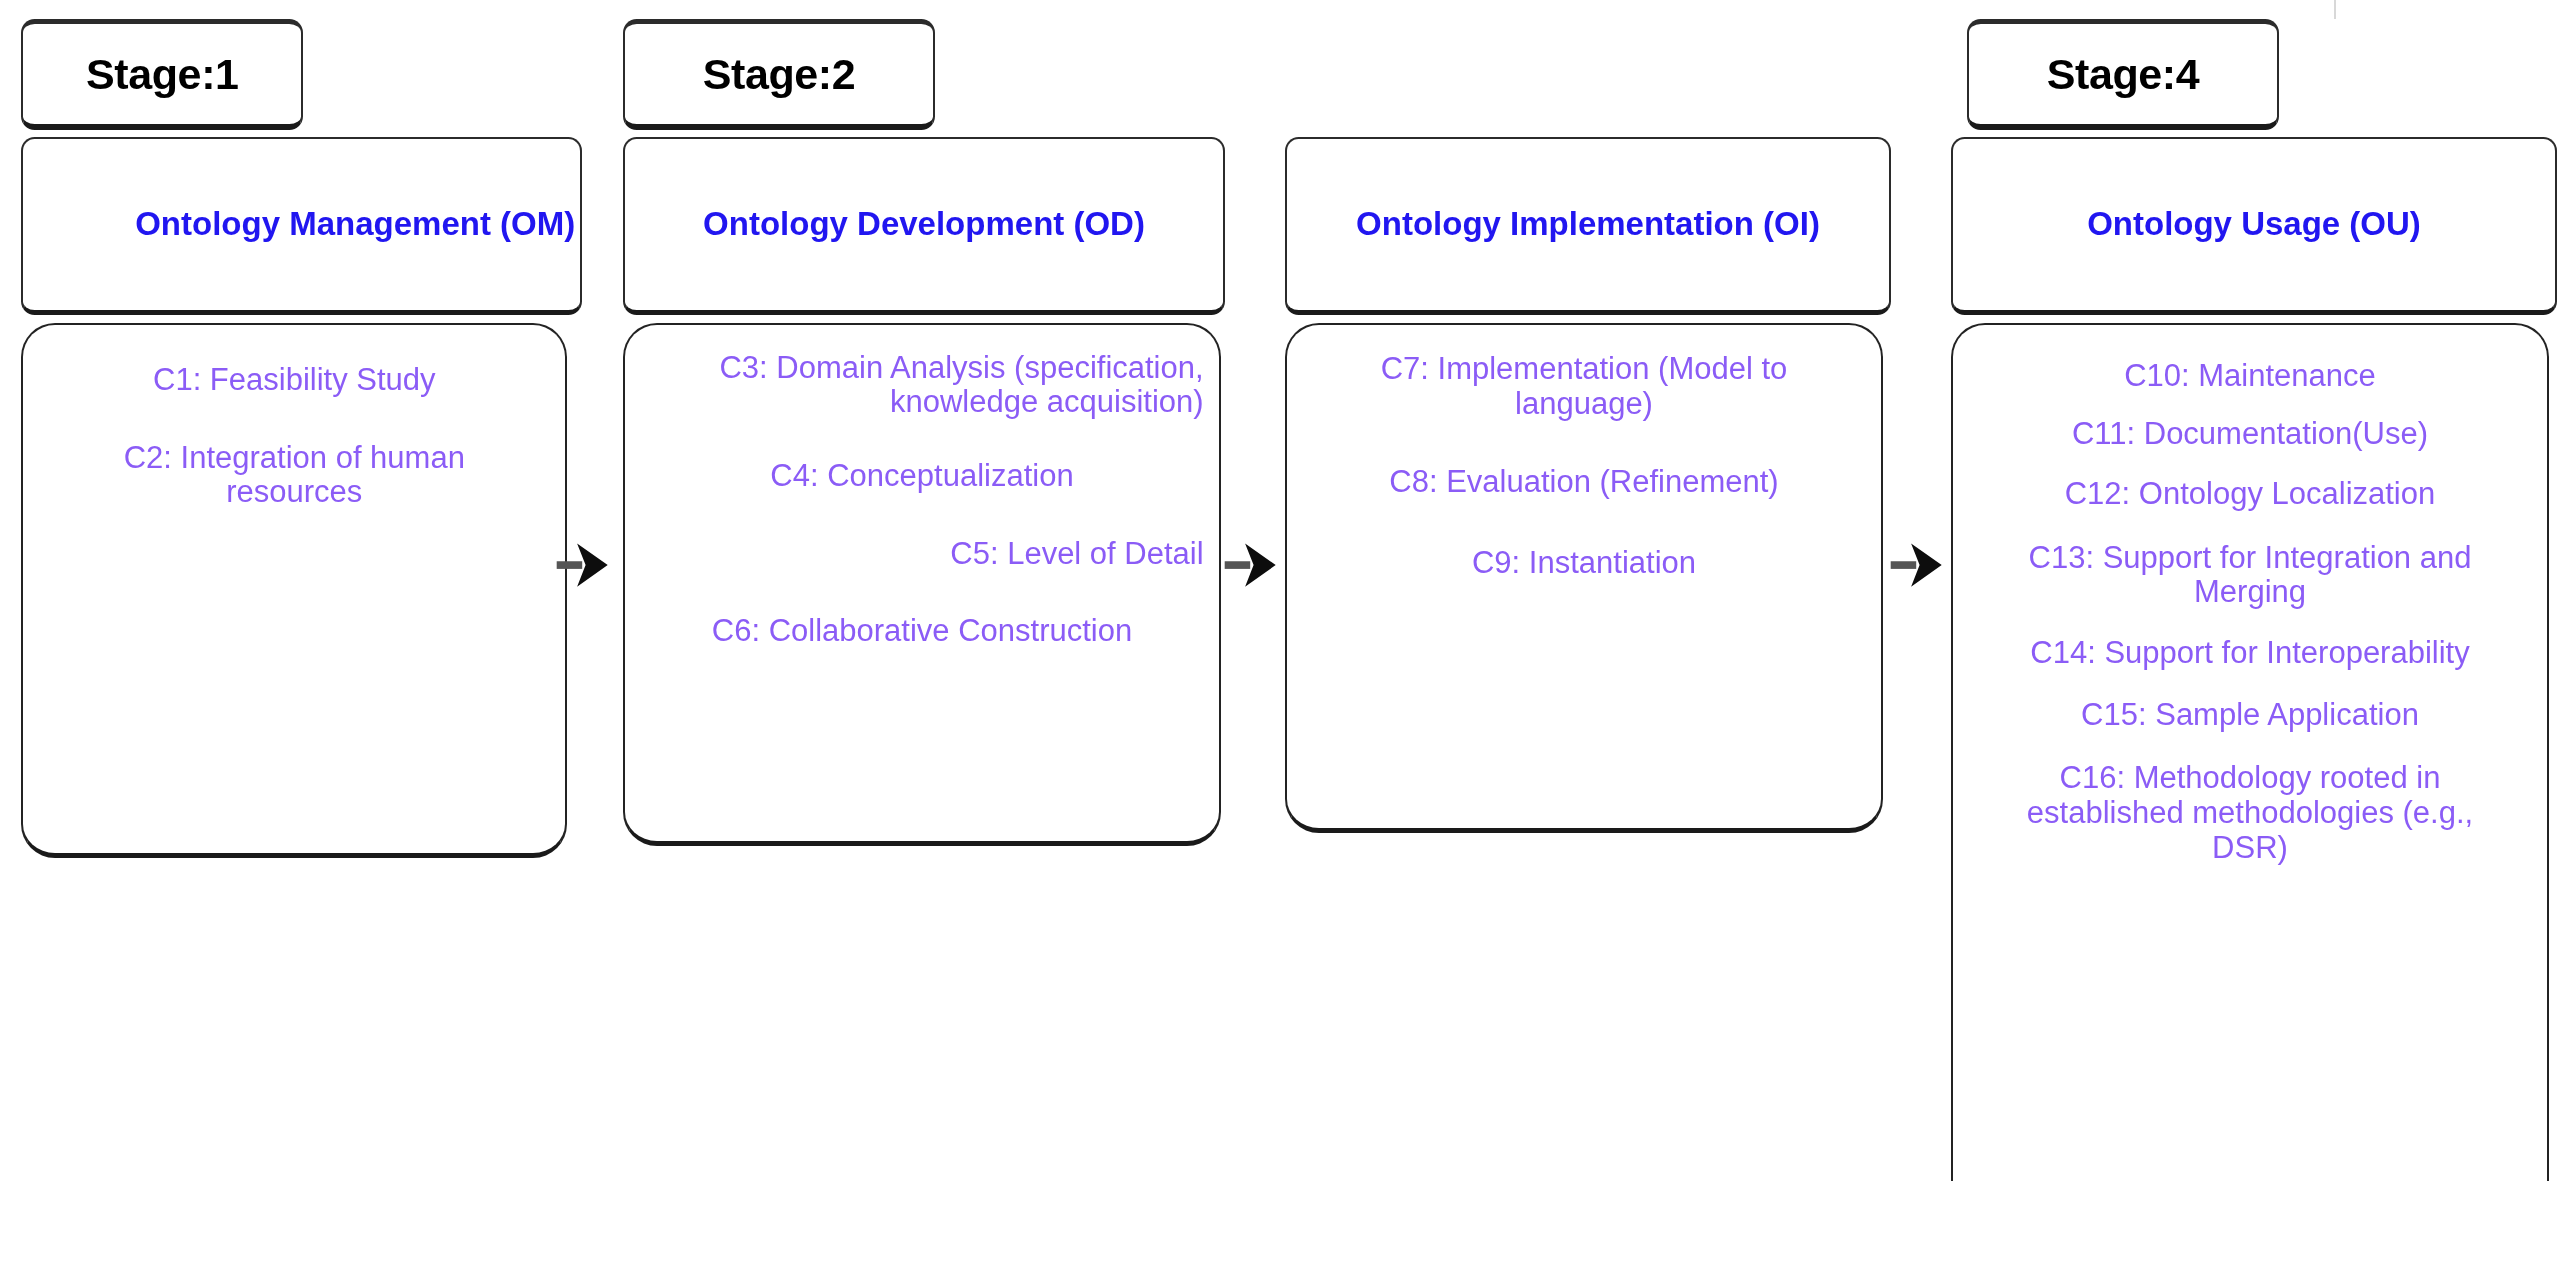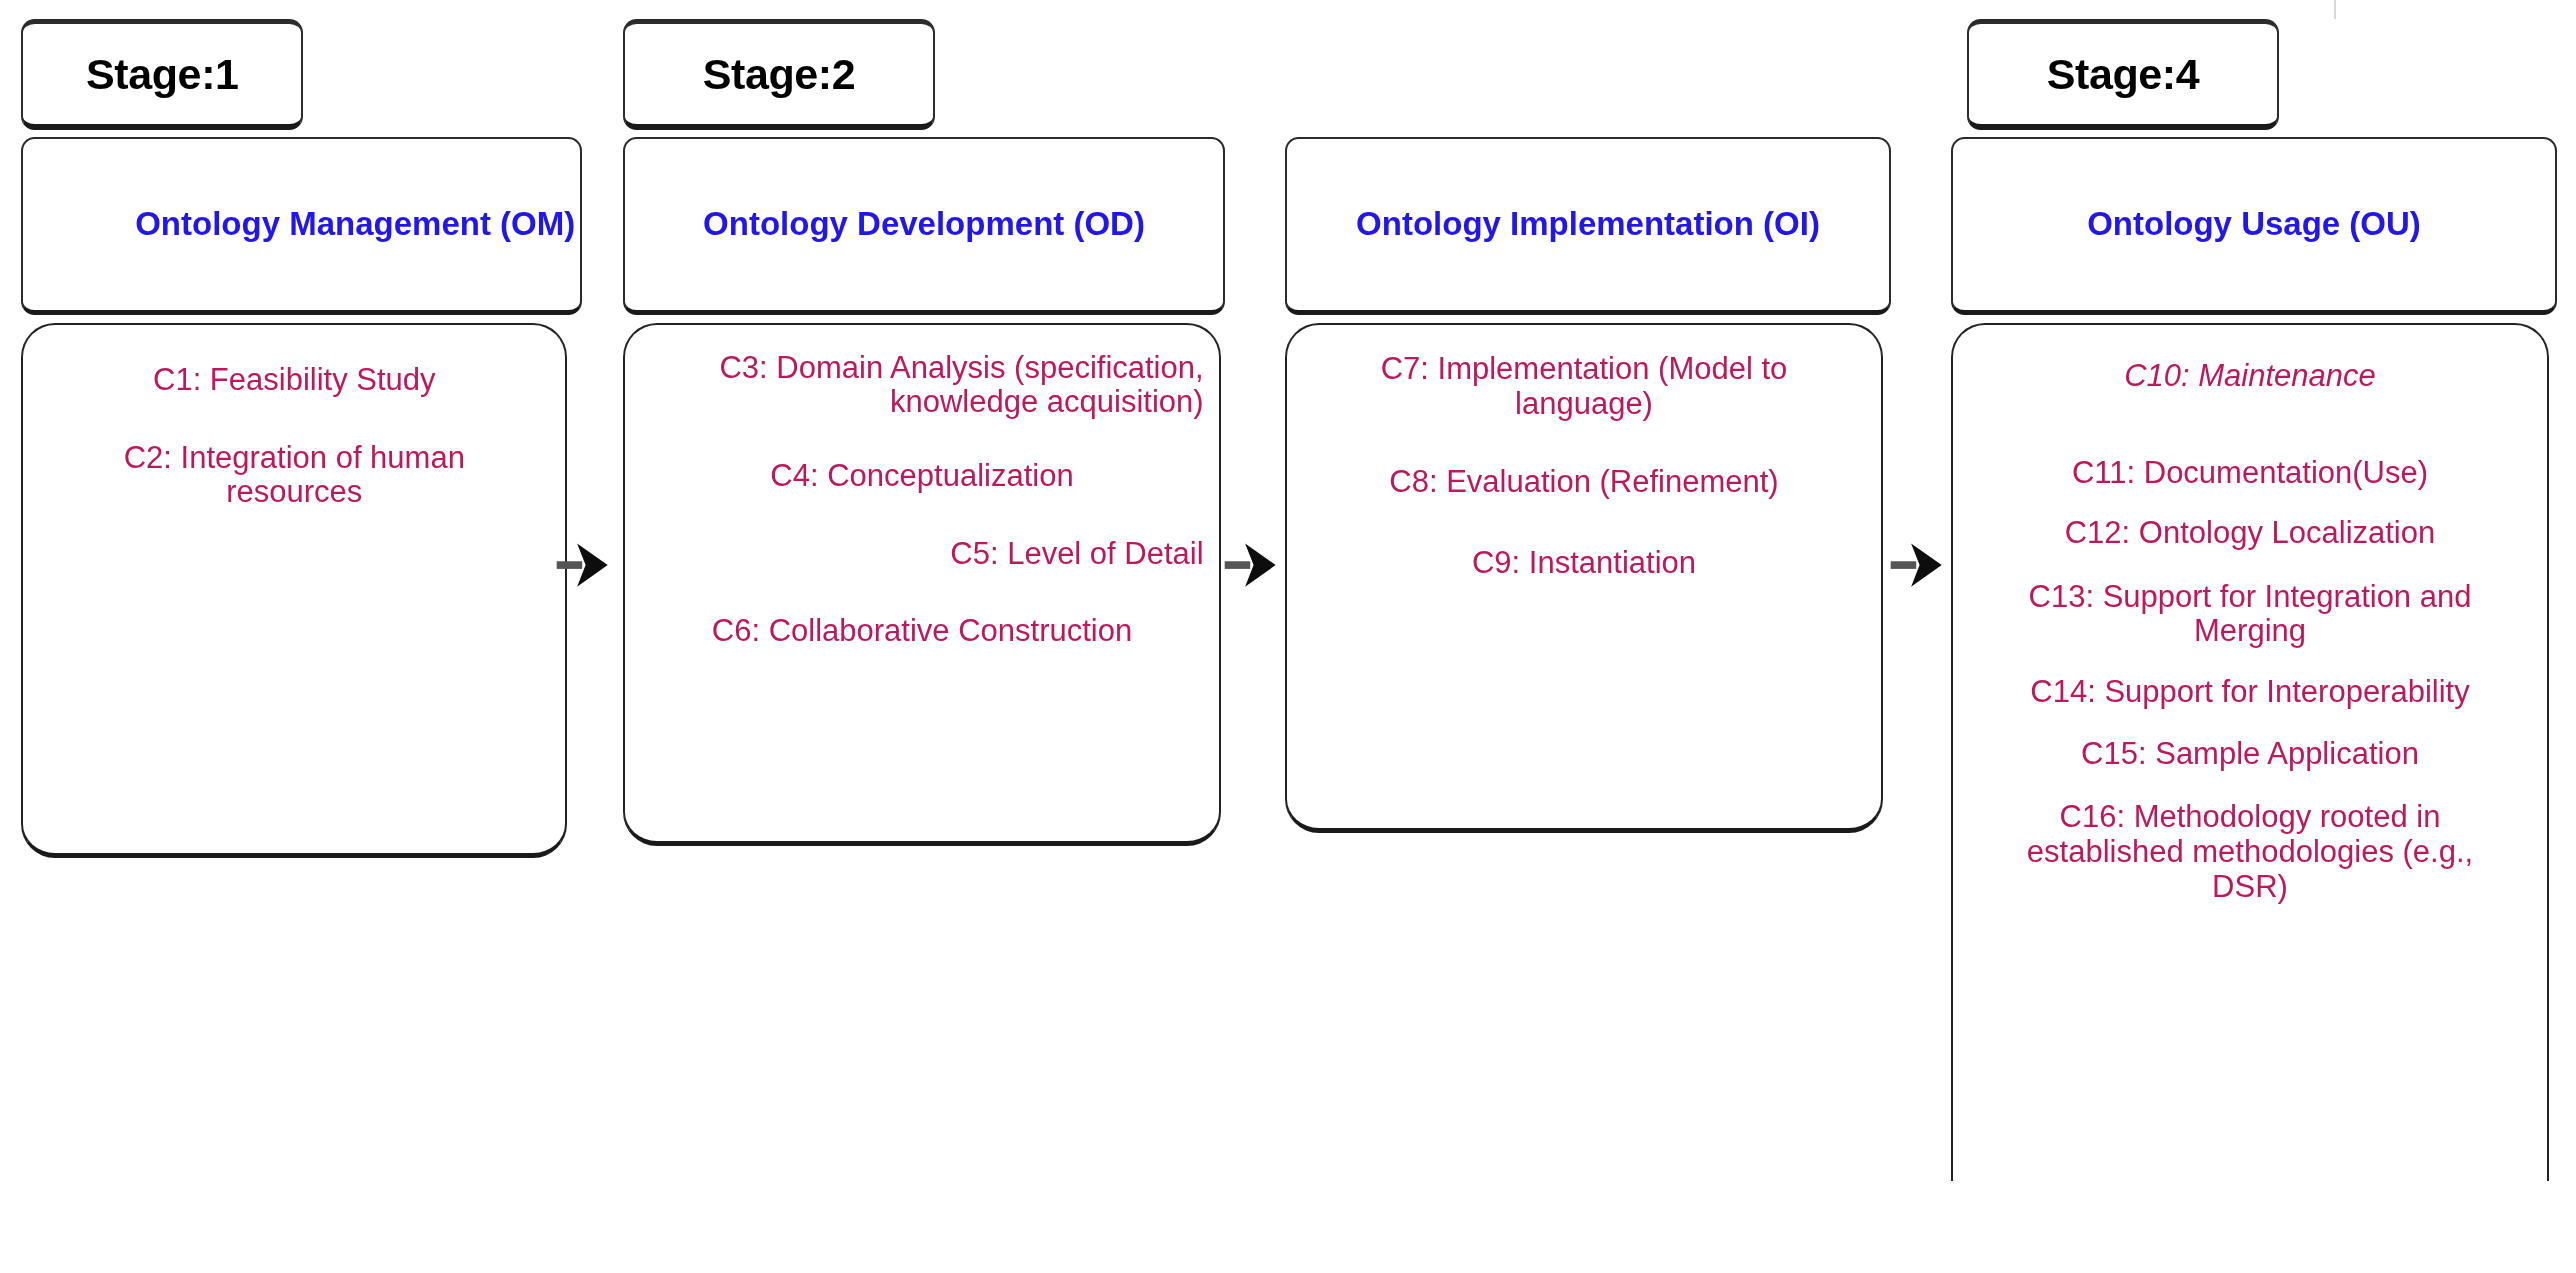--- a/index.html
+++ b/index.html
@@ -77,21 +77,21 @@
     box-sizing: border-box;
     border: 2.6px solid #232323;
     border-bottom: 5.1px solid #1a1a1a;
     border-radius: 34px;
     background: #ffffff;
     padding: 22px 15.4px 0 15.4px;
     overflow: hidden;
   }
   .item {
     font-size: 31px;
-    color: #be185d;
+    color: #8b5cf6;
     text-align: center;
     line-height: 1.12;
   }
 
   
   .arrow {
     position: absolute;
     width: 68px;
     height: 55px;
   }
@@ -148,21 +148,21 @@
   </div>
 
   <div class="stage-col" style="left:1951px; width:606px;">
     <div class="header-box" style="width:312px; left:16px;">
       <span class="header-text">Stage:4</span>
     </div>
     <div class="subtitle-box" style="width:606px;">
       <span class="subtitle-text">Ontology Usage (OU)</span>
     </div>
     <div class="content-box" style="width:598px; top:323px; height:914px; padding-top:34px;">
-      <div class="item" style="margin-bottom:62px;font-style:italic;">C10: Maintenance</div>
+      <div class="item" style="margin-bottom:23px;">C10: Maintenance</div>
       <div class="item" style="margin-bottom:25.6px;">C11: Documentation(Use)</div>
       <div class="item" style="margin-bottom:29px;">C12: Ontology Localization</div>
       <div class="item" style="margin-bottom:25.6px; padding:0 17px;">C13: Support for Integration and Merging</div>
       <div class="item" style="margin-bottom:27px;">C14: Support  for Interoperability</div>
       <div class="item" style="margin-bottom:29px;">C15:  Sample Application</div>
       <div class="item" style="padding:0 51px;text-align:center;">C16: Methodology rooted in established methodologies (e.g., DSR)</div>
     </div>
   </div>
 
   <div class="arrow" style="left:555px; top:538px;">

